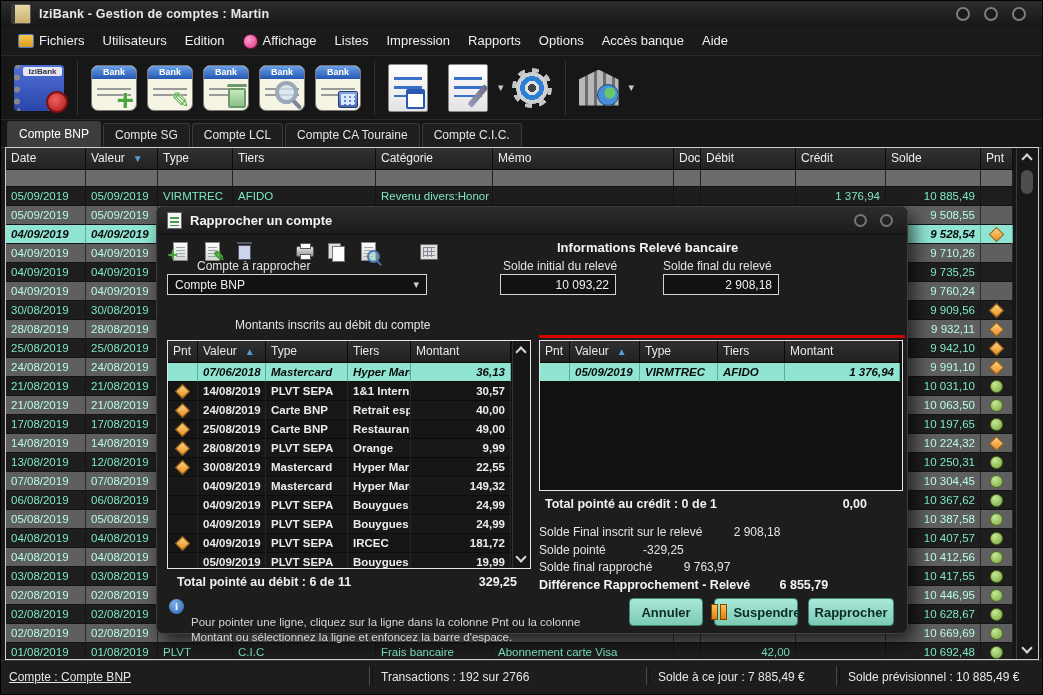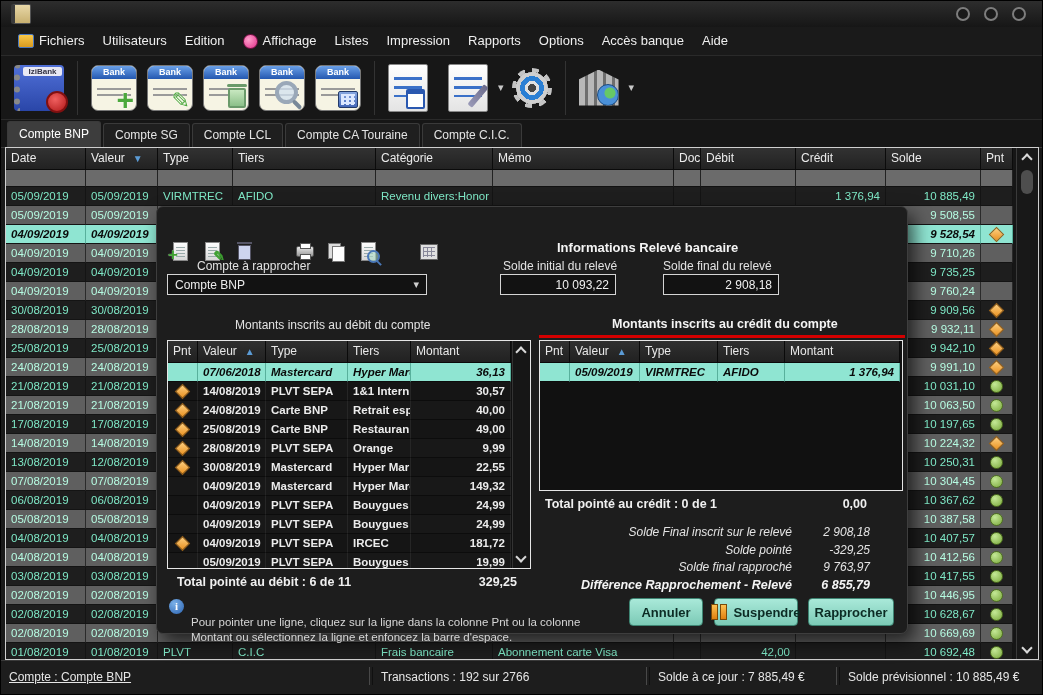--- a/index.html
+++ b/index.html
@@ -121,35 +121,36 @@
   .dth{box-sizing:border-box;background:linear-gradient(#303030,#212121);border-right:1px solid #0a0a0a;border-bottom:1px solid #0a0a0a;font-size:12px;color:#e8e8e8;padding:3px 5px 0 5px;white-space:nowrap;overflow:hidden;}
   .dtrow{display:flex;height:19px;cursor:default;}
   .dtc{box-sizing:border-box;font-size:11.5px;font-weight:bold;line-height:19px;padding:0 5px;color:#ececec;border-right:1px solid #262626;border-bottom:1px solid #0c0c0c;white-space:nowrap;overflow:hidden;background:#181818;}
   .dtrow.alt .dtc{background:#151515;}
   .dtrow.sel .dtc{background:#8fe5d2;color:#0a0a0a;font-style:italic;border-right-color:#58b09c;}
   .dvscroll{position:absolute;top:0;right:0;bottom:0;width:17px;background:#161616;border-left:1px solid #333;}
   .dvscroll .chev{left:4px;}
   .dlg-total{position:absolute;font-size:12.5px;font-weight:bold;color:#f0f0f0;white-space:nowrap;}
   .hint-icon{position:absolute;left:12px;top:392px;width:15px;height:15px;border-radius:50%;background:radial-gradient(circle at 35% 30%,#7ab0e8,#2a62b0);color:#fff;font-size:11px;font-weight:bold;text-align:center;line-height:15px;font-family:"Liberation Serif",serif;}
   .hint-text{position:absolute;left:34px;top:388px;width:434px;font-size:11.5px;line-height:15px;color:#d6d6d6;margin-top:20px;}
-  .sumrow{position:absolute;left:382px;width:331px;display:flex;justify-content:flex-end;gap:0;font-size:12px;color:#e4e4e4;font-style:italic;}
+  .sumrow{position:absolute;left:382px;width:331px;display:flex;gap:0;font-size:12px;color:#e4e4e4;}
   .sumrow .sl{text-align:right;}
   .sumrow .sv{width:78px;text-align:right;}
   .sumrow.bold{font-weight:bold;font-size:12.5px;color:#f4f4f4;}
   .btn{position:absolute;top:391px;height:28px;background:linear-gradient(#a9e9d9,#7ccab6);border:1px solid #3e8573;border-radius:4px;color:#0c2b24;font-weight:bold;font-size:13px;font-family:"Liberation Sans",sans-serif;display:flex;align-items:center;justify-content:center;gap:6px;cursor:pointer;box-sizing:border-box;}
   .pause-ic{display:inline-flex;gap:2px;}
   .pause-ic i{display:block;width:5px;height:14px;background:linear-gradient(#ffc050,#e08010);border:1px solid #7a4a08;}
 </style>
 </head>
 <body>
 
 <div class="app">
 
   <div class="titlebar">
     <div class="book-icon"></div>
+    <div class="title-text">IziBank - Gestion de comptes :   Martin</div>
     <div class="win-circles">
       <div class="wcirc"></div>
       <div class="wcirc"></div>
       <div class="wcirc"></div>
     </div>
   </div>
 
   <div class="menubar" id="menubar">
       <div class="menu-item">
         <div class="files-icon"></div>
@@ -658,20 +659,28 @@
     <div class="sseg" style="left:8px;text-decoration:underline;">Compte : Compte BNP</div>
     <div class="ssep" style="left:368px;"></div>
     <div class="sseg" style="left:380px;">Transactions : 192 sur 2766</div>
     <div class="ssep" style="left:645px;"></div>
     <div class="sseg" style="left:657px;">Solde à ce jour : 7 885,49 €</div>
     <div class="ssep" style="left:835px;"></div>
     <div class="sseg" style="left:847px;">Solde prévisionnel : 10 885,49 €</div>
   </div>
 
   <div class="dialog">
+    <div class="dlg-titlebar">
+      <div class="dlg-doc-icon"></div>
+      <div class="dlg-title">Rapprocher un compte</div>
+      <div class="dlg-circles">
+        <div class="dcirc"></div>
+        <div class="dcirc"></div>
+      </div>
+    </div>
 
     <div class="dlg-toolbar" id="dlgToolbar">
         <div class="mi">
           <div class="mi-page"></div>
           <div class="g g-add">+</div>
         </div>
         <div class="mi">
           <div class="mi-page"></div>
           <div class="g g-pen">✎</div>
         </div>
@@ -700,21 +709,20 @@
       <span class="cc">▾</span>
     </div>
 
     <div class="dlg-heading" style="left:400px;top:33px;">Informations Relevé bancaire</div>
     <div class="dlg-label" style="left:346px;top:52px;">Solde initial du relevé</div>
     <div class="dbox" style="left:343px;">10 093,22</div>
     <div class="dlg-label" style="left:506px;top:52px;">Solde final du relevé</div>
     <div class="dbox" style="left:506px;">2 908,18</div>
 
     <div class="dlg-label" style="left:78px;top:111px;">Montants inscrits au débit du compte</div>
-    <div class="dlg-heading" style="left:455px;top:110px;font-size:12.5px;">Montants inscrits au crédit du compte</div>
     <div class="redline"></div>
 
     <div class="dtable dt-debit">
       <div style="position:absolute;left:0;top:0;right:17px;">
         <div class="dt-header" id="debHeader">
             <div class="dth" style="width: 30px;">Pnt</div>
             <div class="dth" style="width: 68px;">Valeur<span class="sortup">▲</span></div>
             <div class="dth" style="width: 82px;">Type</div>
             <div class="dth" style="width: 63px;">Tiers</div>
             <div class="dth" style="width: 100px;">Montant</div>

